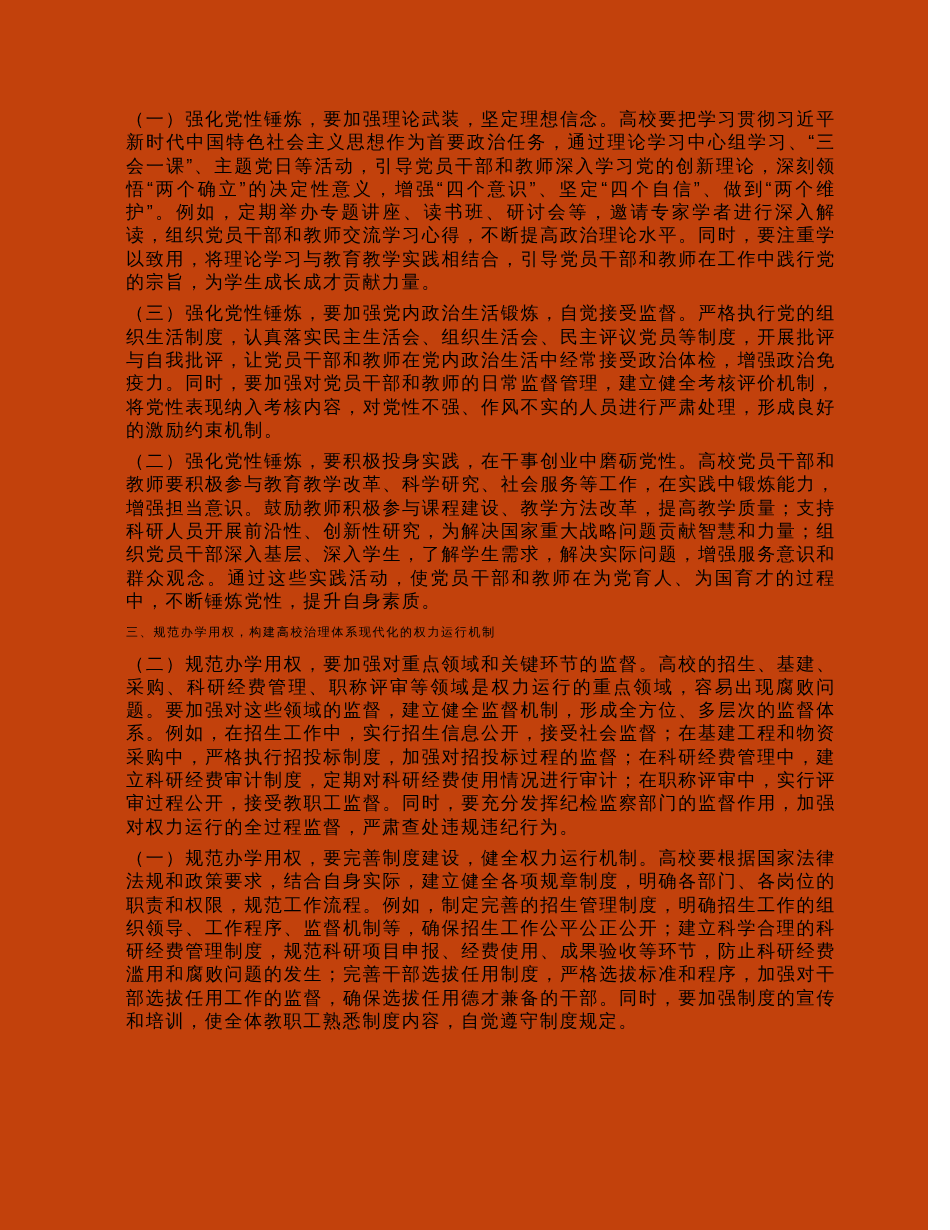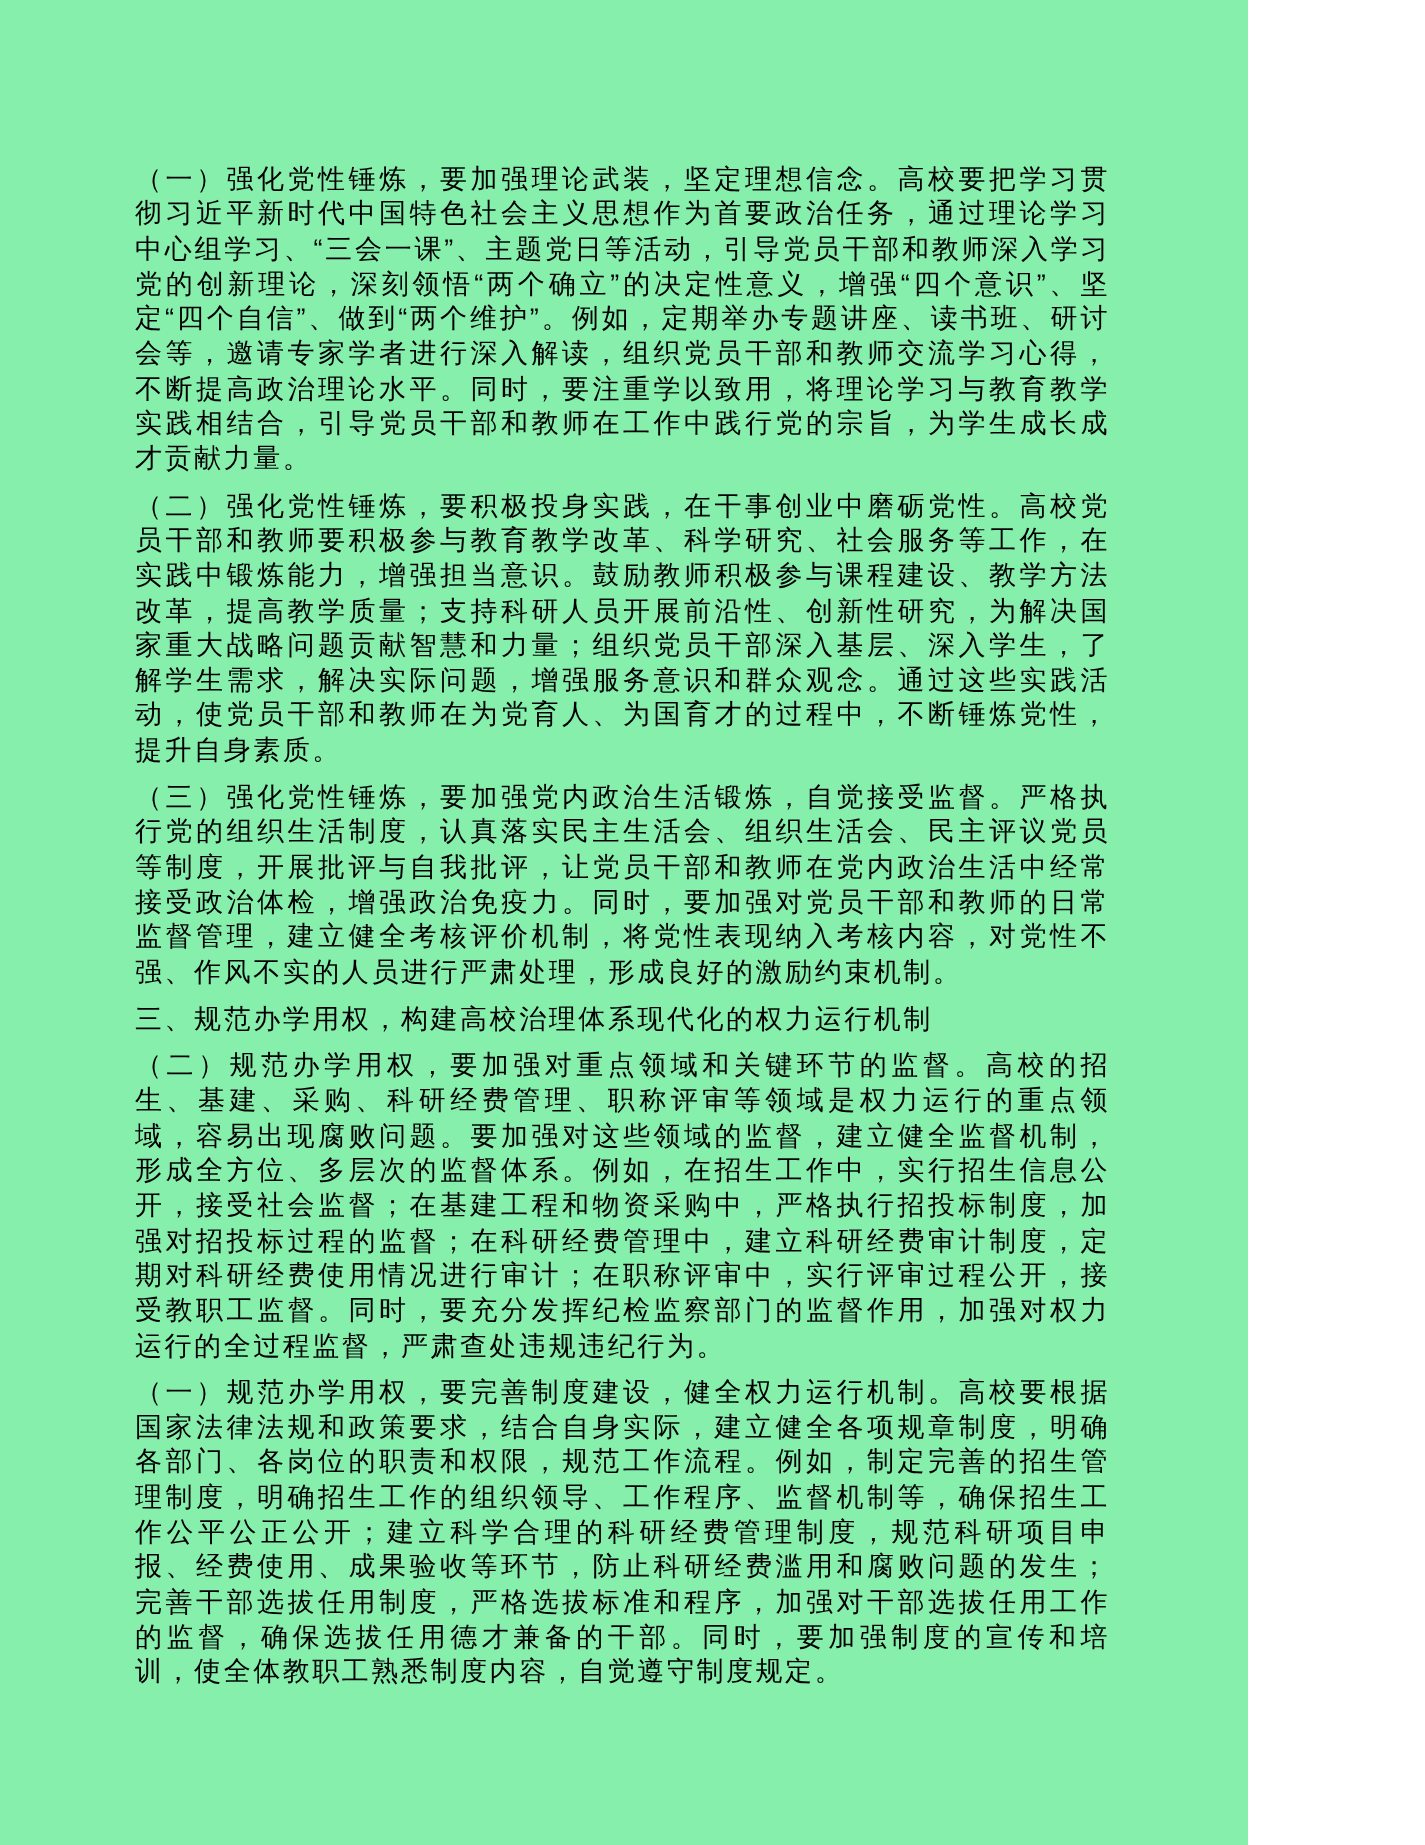--- a/index.html
+++ b/index.html
@@ -3,53 +3,54 @@
 <meta charset="utf-8">
 <style>
   html, body {
     margin: 0;
     padding: 0;
     background: #ffffff;
   }
   .page {
     position: relative;
     box-sizing: border-box;
-    width: 832px;
+    width: 928px;
     height: 1230px;
-    background: #86efac;
+    background: #c2410c;
     overflow: hidden;
+    padding-left: 36px;
   }
   .doc {
     box-sizing: border-box;
     padding: 108px 92px 0 90px;
     font-family: "Liberation Sans", "DejaVu Sans", sans-serif;
     font-size: 18px;
     letter-spacing: 1.7px;
     line-height: 23.3px;
     color: #000000;
     text-align: justify;
     text-justify: inter-ideograph;
   }
   .para {
     margin: 0 0 8px 0;
   }
   .para.tight {
     margin-bottom: 0;
   }
   .heading {
-    font-size: 18px;
+    font-size: 12px;
     font-weight: normal;
     margin: 0 0 8px 0;
   }
 </style>
 </head>
 <body>
 
 <div class="page">
   <div class="doc">
     <p class="para">（一）强化党性锤炼，要加强理论武装，坚定理想信念。高校要把学习贯彻习近平新时代中国特色社会主义思想作为首要政治任务，通过理论学习中心组学习、“三会一课”、主题党日等活动，引导党员干部和教师深入学习党的创新理论，深刻领悟“两个确立”的决定性意义，增强“四个意识”、坚定“四个自信”、做到“两个维护”。例如，定期举办专题讲座、读书班、研讨会等，邀请专家学者进行深入解读，组织党员干部和教师交流学习心得，不断提高政治理论水平。同时，要注重学以致用，将理论学习与教育教学实践相结合，引导党员干部和教师在工作中践行党的宗旨，为学生成长成才贡献力量。</p>
+    <p class="para">（三）强化党性锤炼，要加强党内政治生活锻炼，自觉接受监督。严格执行党的组织生活制度，认真落实民主生活会、组织生活会、民主评议党员等制度，开展批评与自我批评，让党员干部和教师在党内政治生活中经常接受政治体检，增强政治免疫力。同时，要加强对党员干部和教师的日常监督管理，建立健全考核评价机制，将党性表现纳入考核内容，对党性不强、作风不实的人员进行严肃处理，形成良好的激励约束机制。</p>
     <p class="para">（二）强化党性锤炼，要积极投身实践，在干事创业中磨砺党性。高校党员干部和教师要积极参与教育教学改革、科学研究、社会服务等工作，在实践中锻炼能力，增强担当意识。鼓励教师积极参与课程建设、教学方法改革，提高教学质量；支持科研人员开展前沿性、创新性研究，为解决国家重大战略问题贡献智慧和力量；组织党员干部深入基层、深入学生，了解学生需求，解决实际问题，增强服务意识和群众观念。通过这些实践活动，使党员干部和教师在为党育人、为国育才的过程中，不断锤炼党性，提升自身素质。</p>
-    <p class="para">（三）强化党性锤炼，要加强党内政治生活锻炼，自觉接受监督。严格执行党的组织生活制度，认真落实民主生活会、组织生活会、民主评议党员等制度，开展批评与自我批评，让党员干部和教师在党内政治生活中经常接受政治体检，增强政治免疫力。同时，要加强对党员干部和教师的日常监督管理，建立健全考核评价机制，将党性表现纳入考核内容，对党性不强、作风不实的人员进行严肃处理，形成良好的激励约束机制。</p>
     <h2 class="heading">三、规范办学用权，构建高校治理体系现代化的权力运行机制</h2>
     <p class="para">（二）规范办学用权，要加强对重点领域和关键环节的监督。高校的招生、基建、采购、科研经费管理、职称评审等领域是权力运行的重点领域，容易出现腐败问题。要加强对这些领域的监督，建立健全监督机制，形成全方位、多层次的监督体系。例如，在招生工作中，实行招生信息公开，接受社会监督；在基建工程和物资采购中，严格执行招投标制度，加强对招投标过程的监督；在科研经费管理中，建立科研经费审计制度，定期对科研经费使用情况进行审计；在职称评审中，实行评审过程公开，接受教职工监督。同时，要充分发挥纪检监察部门的监督作用，加强对权力运行的全过程监督，严肃查处违规违纪行为。</p>
     <p class="para">（一）规范办学用权，要完善制度建设，健全权力运行机制。高校要根据国家法律法规和政策要求，结合自身实际，建立健全各项规章制度，明确各部门、各岗位的职责和权限，规范工作流程。例如，制定完善的招生管理制度，明确招生工作的组织领导、工作程序、监督机制等，确保招生工作公平公正公开；建立科学合理的科研经费管理制度，规范科研项目申报、经费使用、成果验收等环节，防止科研经费滥用和腐败问题的发生；完善干部选拔任用制度，严格选拔标准和程序，加强对干部选拔任用工作的监督，确保选拔任用德才兼备的干部。同时，要加强制度的宣传和培训，使全体教职工熟悉制度内容，自觉遵守制度规定。</p>
   </div>
 </div>
 
 </body></html>

